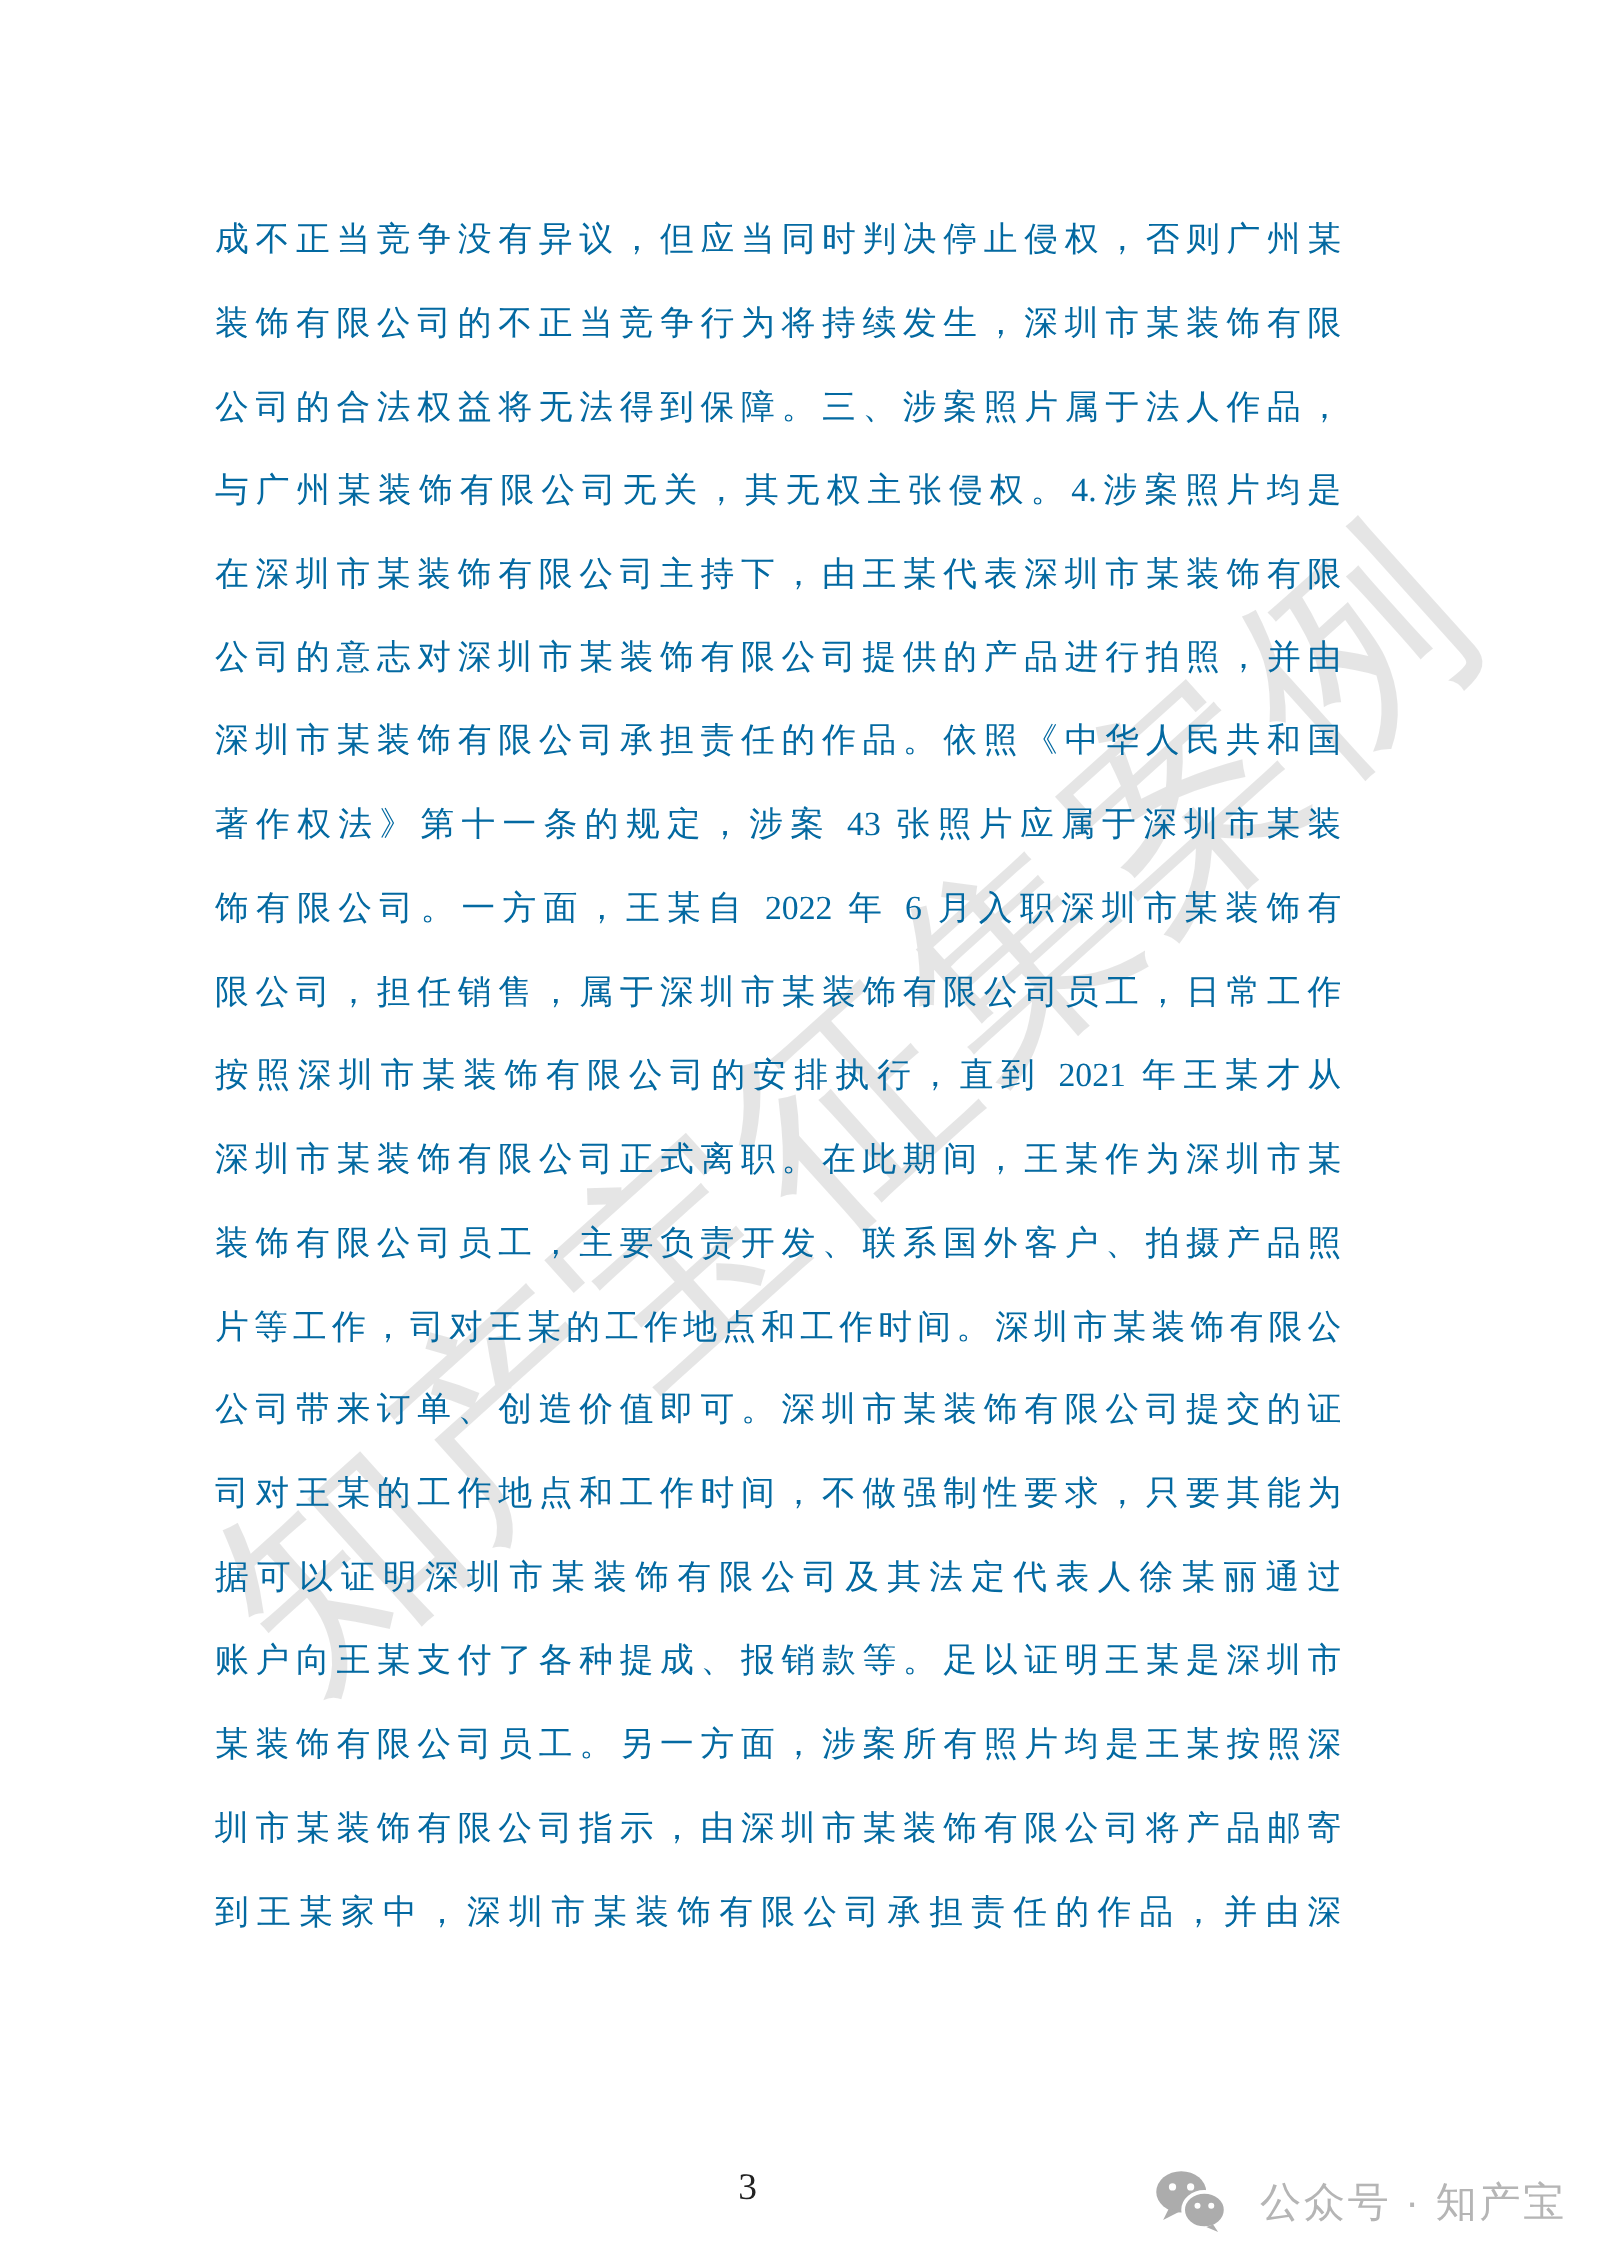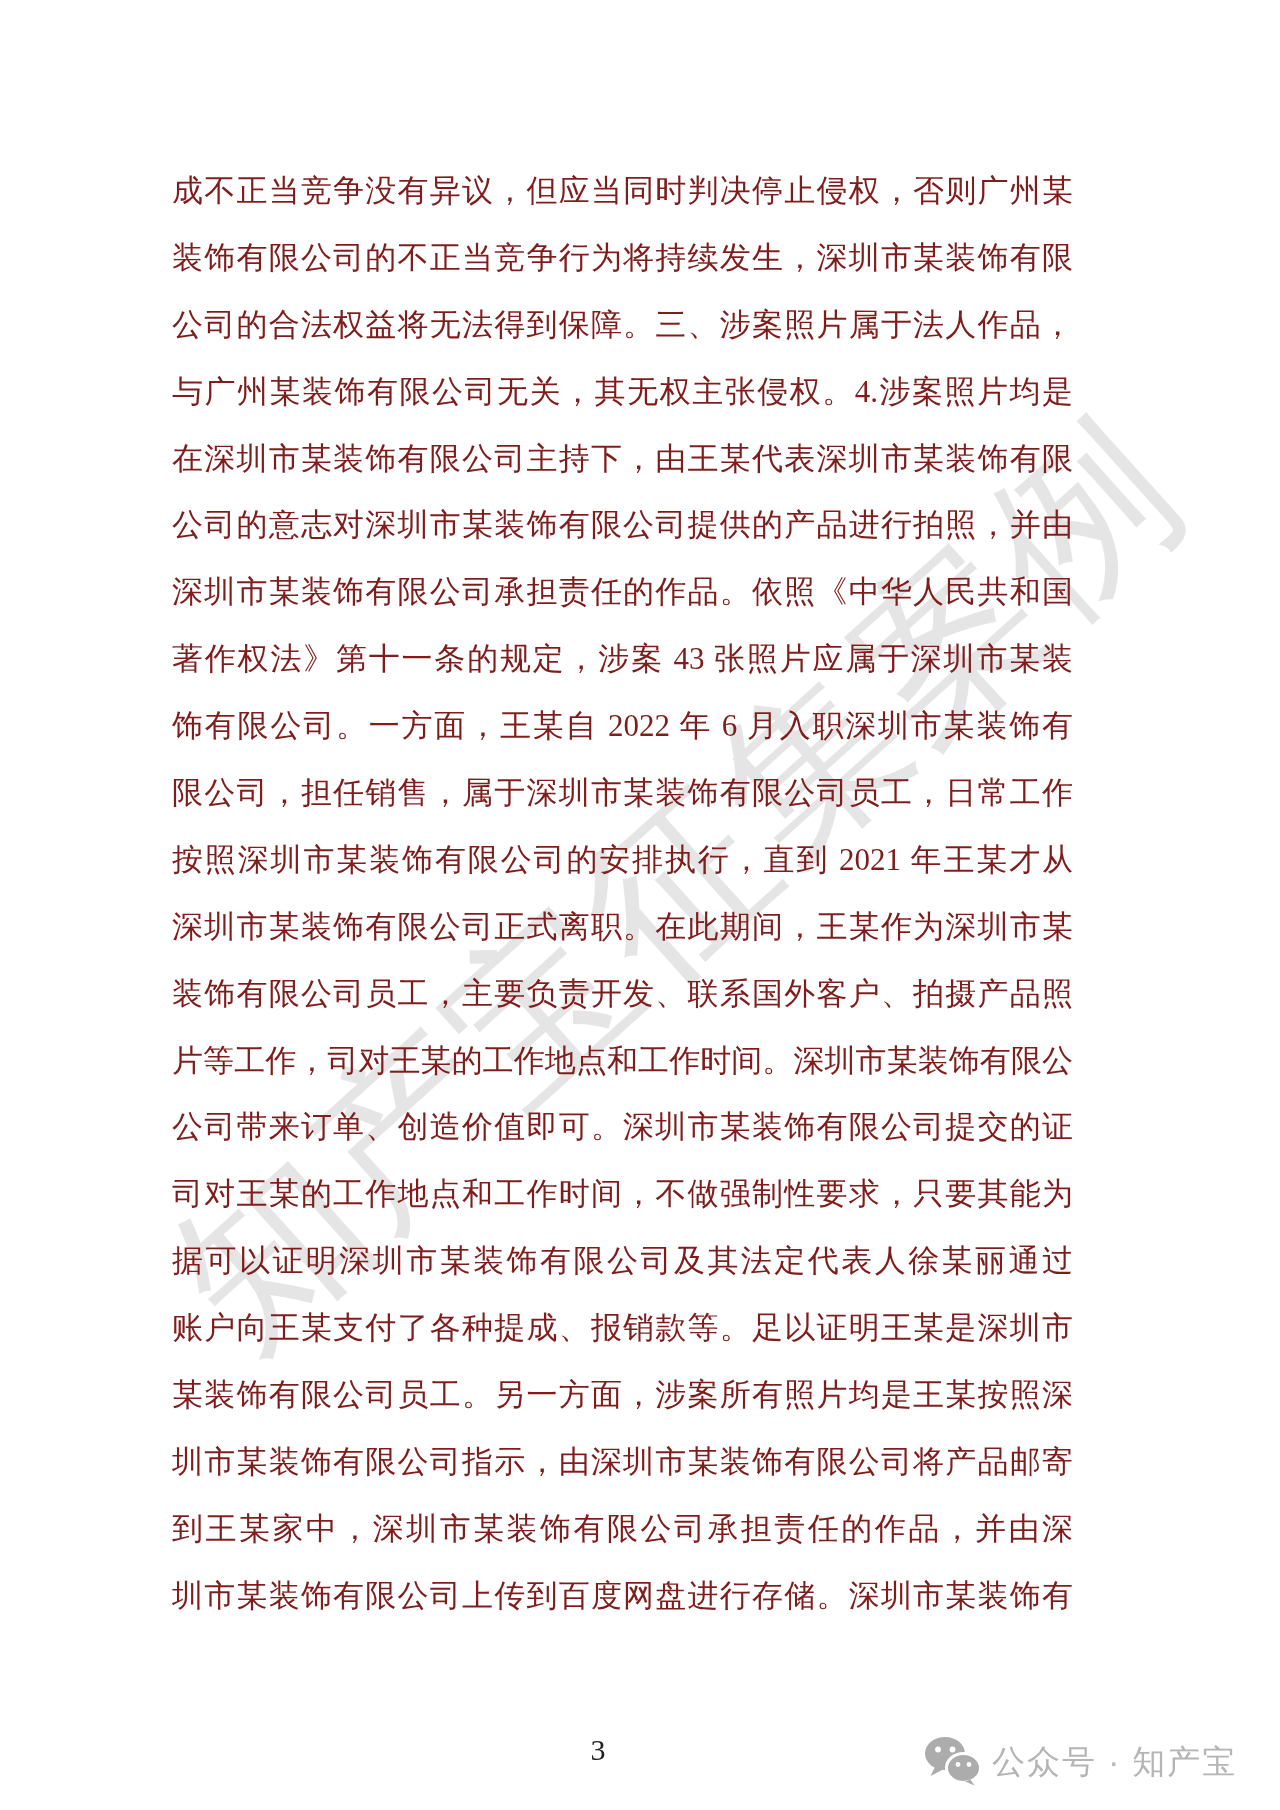--- a/index.html
+++ b/index.html
@@ -28,43 +28,43 @@
   .body-text {
     position: absolute;
     left: 172px;
     top: 158px;
     width: 901px;
     z-index: 1;
   }
   .line {
     height: 66.9px;
     line-height: 66.9px;
-    font-size: 31px;
-    color: #7f1d1d;
+    font-size: 27px;
+    color: #0369a1;
     text-align: justify;
     text-align-last: justify;
     overflow: hidden;
   }
   .page-number {
     position: absolute;
     left: 0;
     top: 1733px;
     width: 1196px;
     text-align: center;
     font-size: 30px;
     color: #222222;
     z-index: 1;
   }
   .footer-badge {
     position: absolute;
     left: 924px;
     top: 1736px;
     display: flex;
     align-items: center;
-    gap: 12px;
+    gap: 28px;
     z-index: 1;
   }
   .footer-badge .badge-label {
     font-family: "Liberation Sans", "DejaVu Sans", sans-serif;
     font-size: 33px;
     color: #b5b5b5;
     letter-spacing: 2px;
     white-space: nowrap;
     line-height: 1;
   }
@@ -92,21 +92,20 @@
     <div class="line">深圳市某装饰有限公司正式离职。在此期间，王某作为深圳市某</div>
     <div class="line">装饰有限公司员工，主要负责开发、联系国外客户、拍摄产品照</div>
     <div class="line">片等工作，司对王某的工作地点和工作时间。深圳市某装饰有限公</div>
     <div class="line">公司带来订单、创造价值即可。深圳市某装饰有限公司提交的证</div>
     <div class="line">司对王某的工作地点和工作时间，不做强制性要求，只要其能为</div>
     <div class="line">据可以证明深圳市某装饰有限公司及其法定代表人徐某丽通过</div>
     <div class="line">账户向王某支付了各种提成、报销款等。足以证明王某是深圳市</div>
     <div class="line">某装饰有限公司员工。另一方面，涉案所有照片均是王某按照深</div>
     <div class="line">圳市某装饰有限公司指示，由深圳市某装饰有限公司将产品邮寄</div>
     <div class="line">到王某家中，深圳市某装饰有限公司承担责任的作品，并由深</div>
-    <div class="line">圳市某装饰有限公司上传到百度网盘进行存储。深圳市某装饰有</div>
   </div>
 
   <div class="page-number">3</div>
 
   <div class="footer-badge">
     <span>
       <svg class="wechat-icon-svg" width="56" height="50" viewBox="0 0 56 50" xmlns="http://www.w3.org/2000/svg">
 
         <ellipse cx="21" cy="17.5" rx="20" ry="16.5" fill="#acacac"></ellipse>
         <path d="M11 31 L6.5 40 L19 33.5 Z" fill="#acacac"></path>

